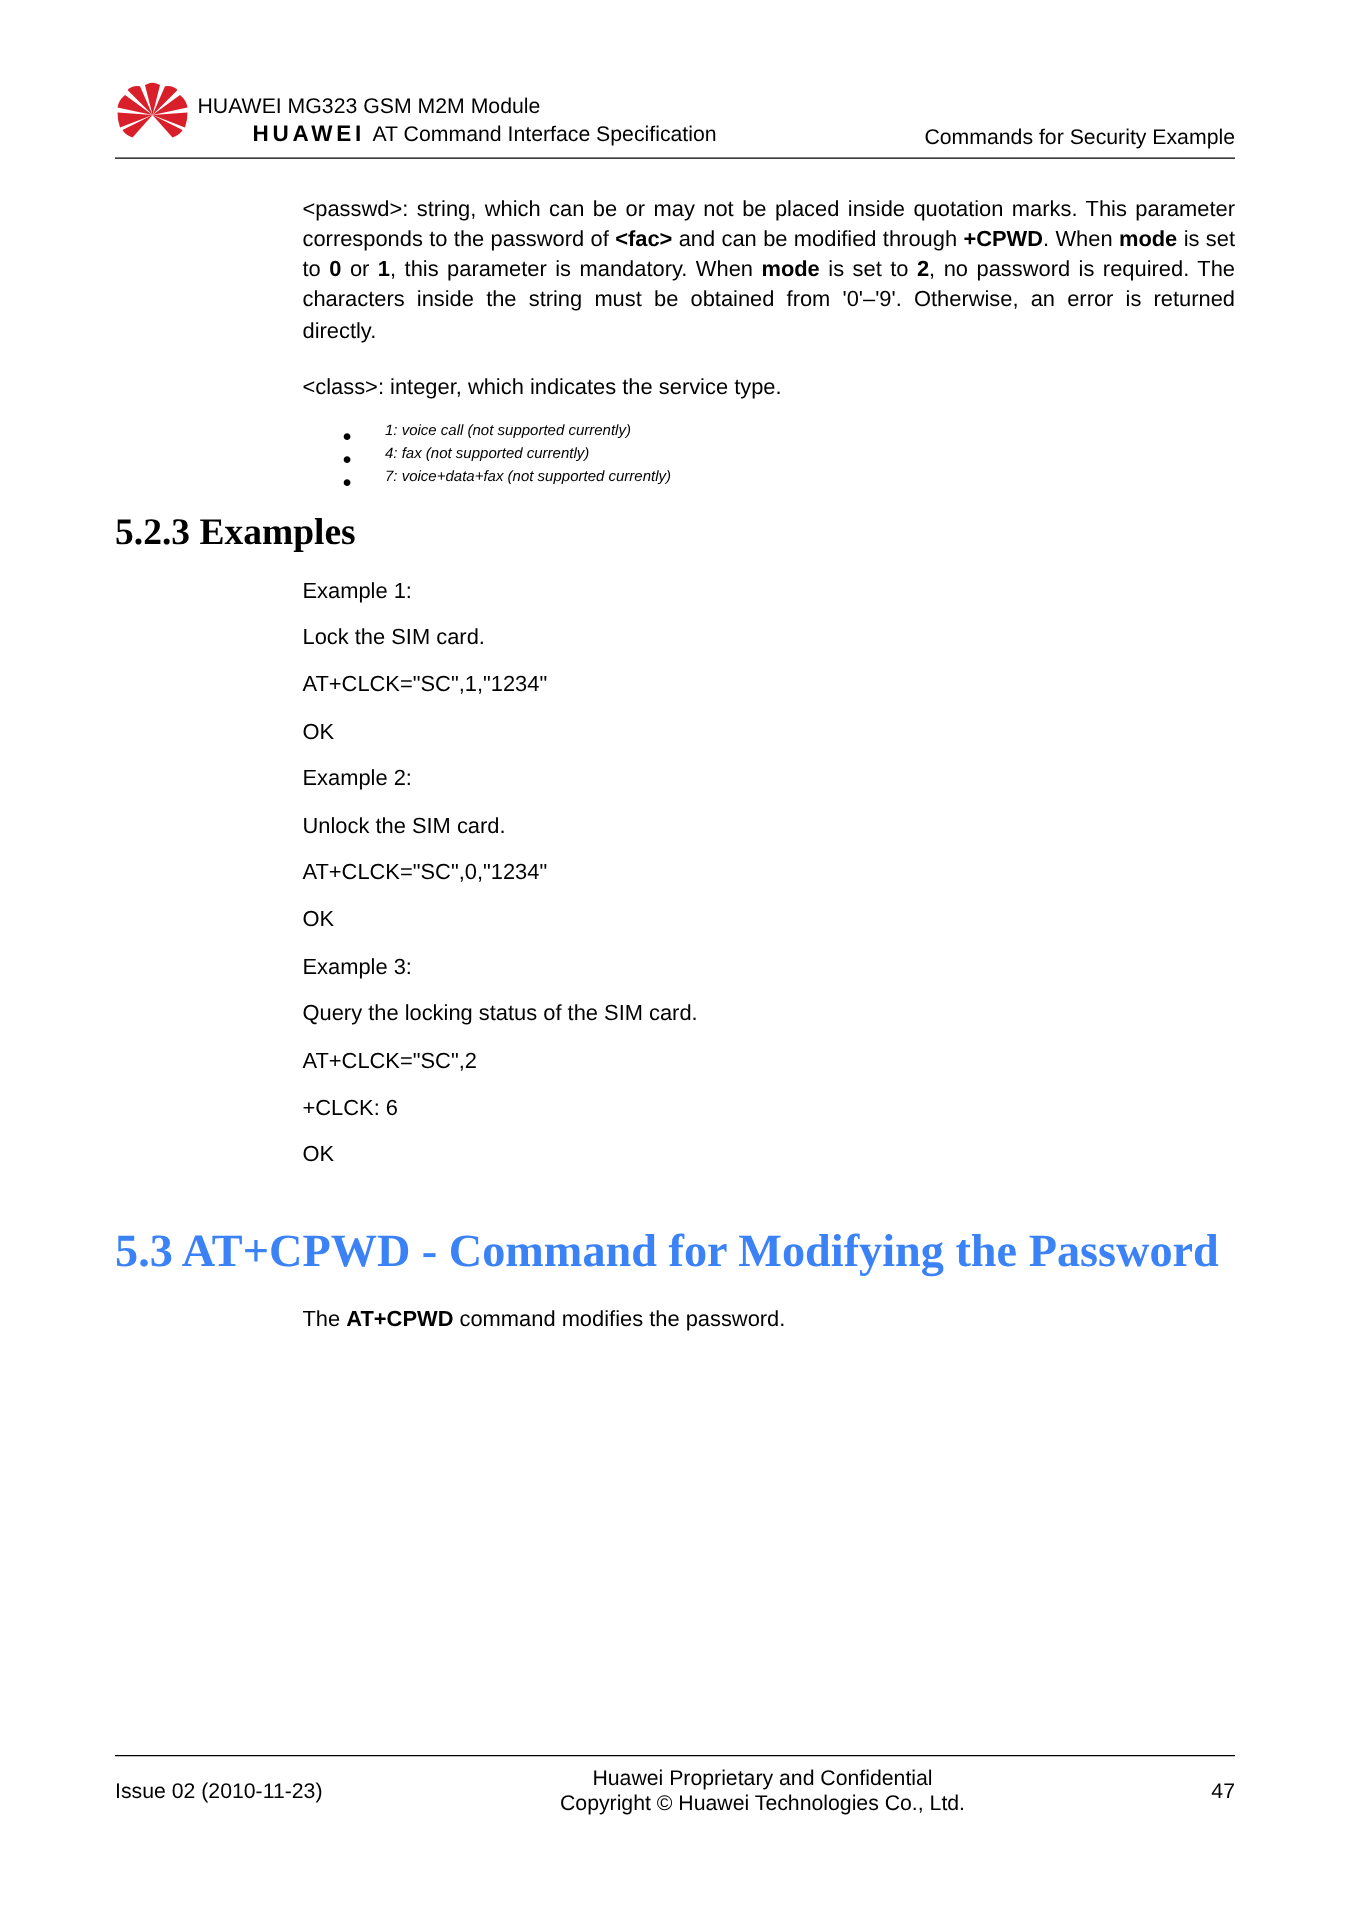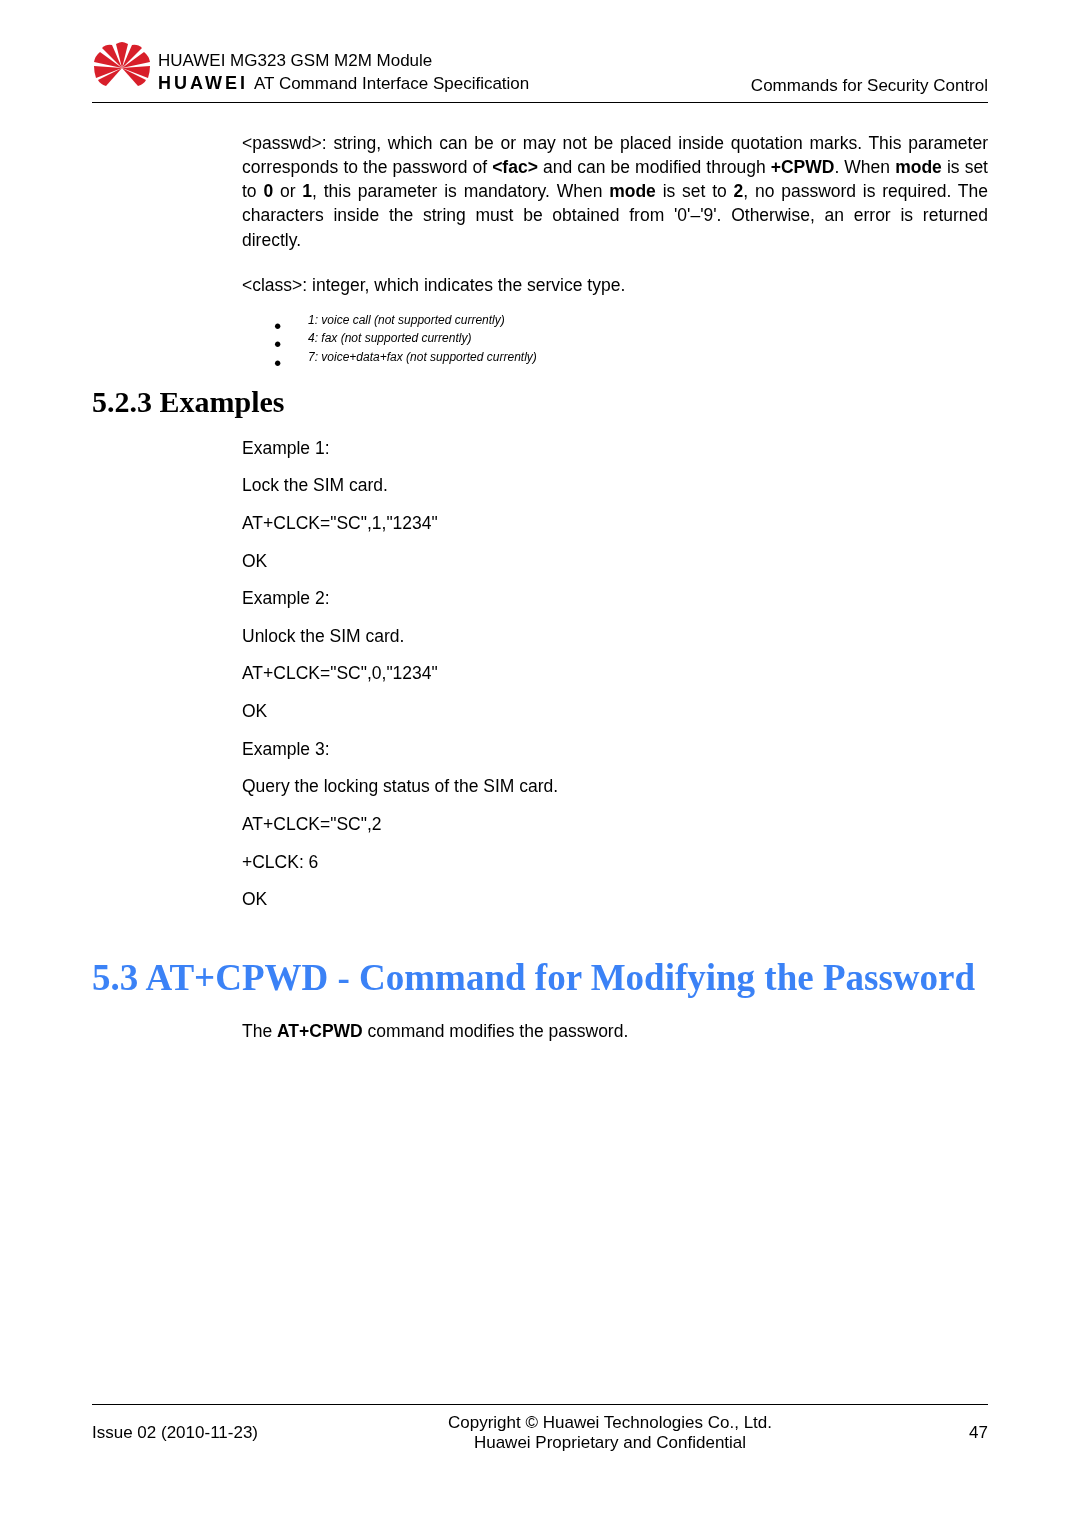--- a/index.html
+++ b/index.html
@@ -5,36 +5,36 @@
   * { margin: 0; padding: 0; box-sizing: border-box; }
   body {
     font-family: Arial, Helvetica, sans-serif;
     background: #fff;
     width: 1080px;
     height: 1527px;
     position: relative;
     color: #000;
   }
   .page {
-    padding: 42px 92px 0 92px;
+    padding: 66px 92px 0 92px;
     position: relative;
     height: 100%;
   }
   .hdr {
     display: flex;
     align-items: flex-end;
     justify-content: space-between;
     border-bottom: 1.5px solid #000;
     padding-bottom: 4px;
     margin-bottom: 28px;
   }
   .hdr-left { display: flex; align-items: flex-end; }
   .logo { width: 60px; height: 56px; margin-right: 6px; }
   .hdr-text { font-size: 17px; line-height: 1.35; }
-  .hdr-brand { font-size: 18px; font-weight: bold; letter-spacing: 3px; color: #000; }
+  .hdr-brand { font-size: 18px; font-weight: bold; letter-spacing: 3px; color: #000; margin-left: 44px; }
   .hdr-titles { padding-bottom: 2px; }
   .hdr-right { font-size: 17px; padding-bottom: 2px; }
   .body-wrap { padding-left: 150px; padding-right: 0; }
   .para { font-size: 17.5px; line-height: 1.38; margin-bottom: 14px; text-align: justify; margin-top: 21px; }
   .bold { font-weight: bold; }
   .bullets { list-style: none; margin: 0 0 18px 32px; }
   .bullets li { font-size: 12px; line-height: 1.55; position: relative; padding-left: 34px; font-style: italic; }
   .bullets li::before {
     content: "•"; position: absolute; left: 0; top: 0; font-size: 20px;
   }
@@ -87,21 +87,21 @@
         </g>
       </svg>
       <div class="hdr-titles">
         <div class="hdr-text">HUAWEI MG323 GSM M2M Module</div>
         <div style="display:flex; align-items:baseline; gap:6px;">
           <span class="hdr-brand">HUAWEI</span>
           <span class="hdr-text">AT Command Interface Specification</span>
         </div>
       </div>
     </div>
-    <div class="hdr-right">Commands for Security Control</div>
+    <div class="hdr-right">Commands for Security Example</div>
   </div>
 
   <div class="body-wrap">
 
     <p class="para">
       <span>&lt;passwd&gt;: string, which can be or may not be placed inside quotation marks. This parameter corresponds to the password of </span><span class="bold">&lt;fac&gt;</span><span> and can be modified through </span><span class="bold">+CPWD</span><span>. When </span><span class="bold">mode</span><span> is set to </span><span class="bold">0</span><span> or </span><span class="bold">1</span><span>, this parameter is mandatory. When </span><span class="bold">mode</span><span> is set to </span><span class="bold">2</span><span>, no password is required. The characters inside the string must be obtained from '0'–'9'. Otherwise, an error is returned directly.</span>
     </p>
 
     <p class="para">&lt;class&gt;: integer, which indicates the service type.</p>
 
@@ -131,18 +131,18 @@
 
     <p class="para">
       <span>The </span><span class="bold">AT+CPWD</span><span> command modifies the password.</span>
     </p>
 
   </div>
 
   <div class="ftr">
     <div class="ftr-left">Issue 02 (2010-11-23)</div>
     <div class="ftr-center">
+      <div>Huawei Proprietary and Confidential</div>
       <div>Copyright © Huawei Technologies Co., Ltd.</div>
-      <div>Huawei Proprietary and Confidential</div>
     </div>
     <div class="ftr-right">47</div>
   </div>
 </div>
 
 </body></html>

